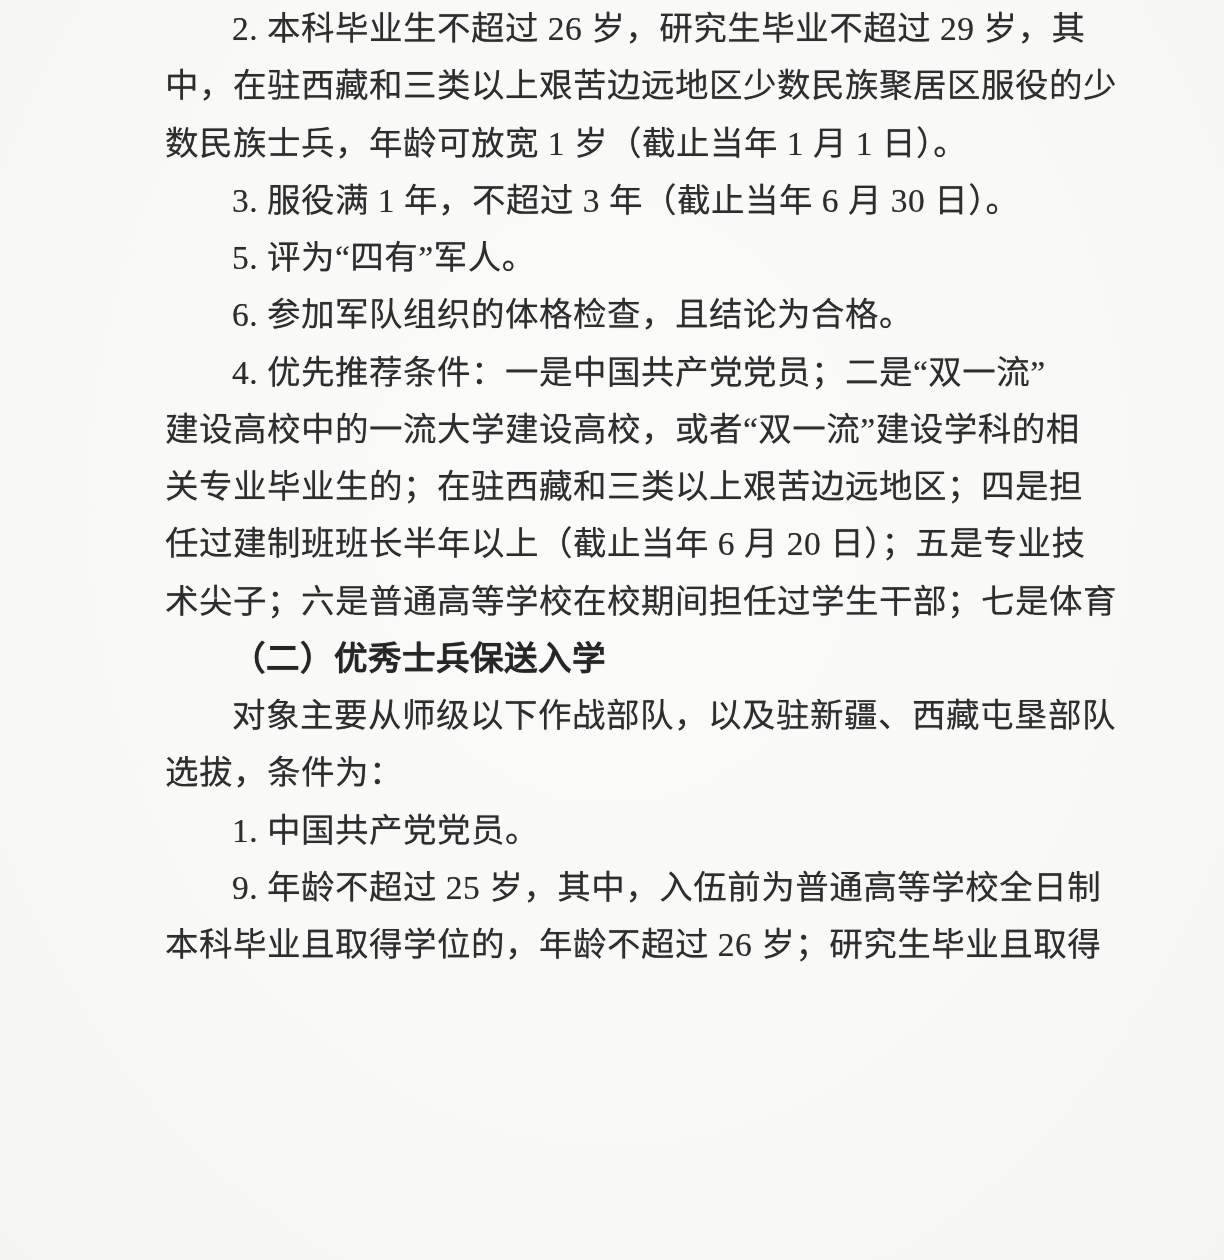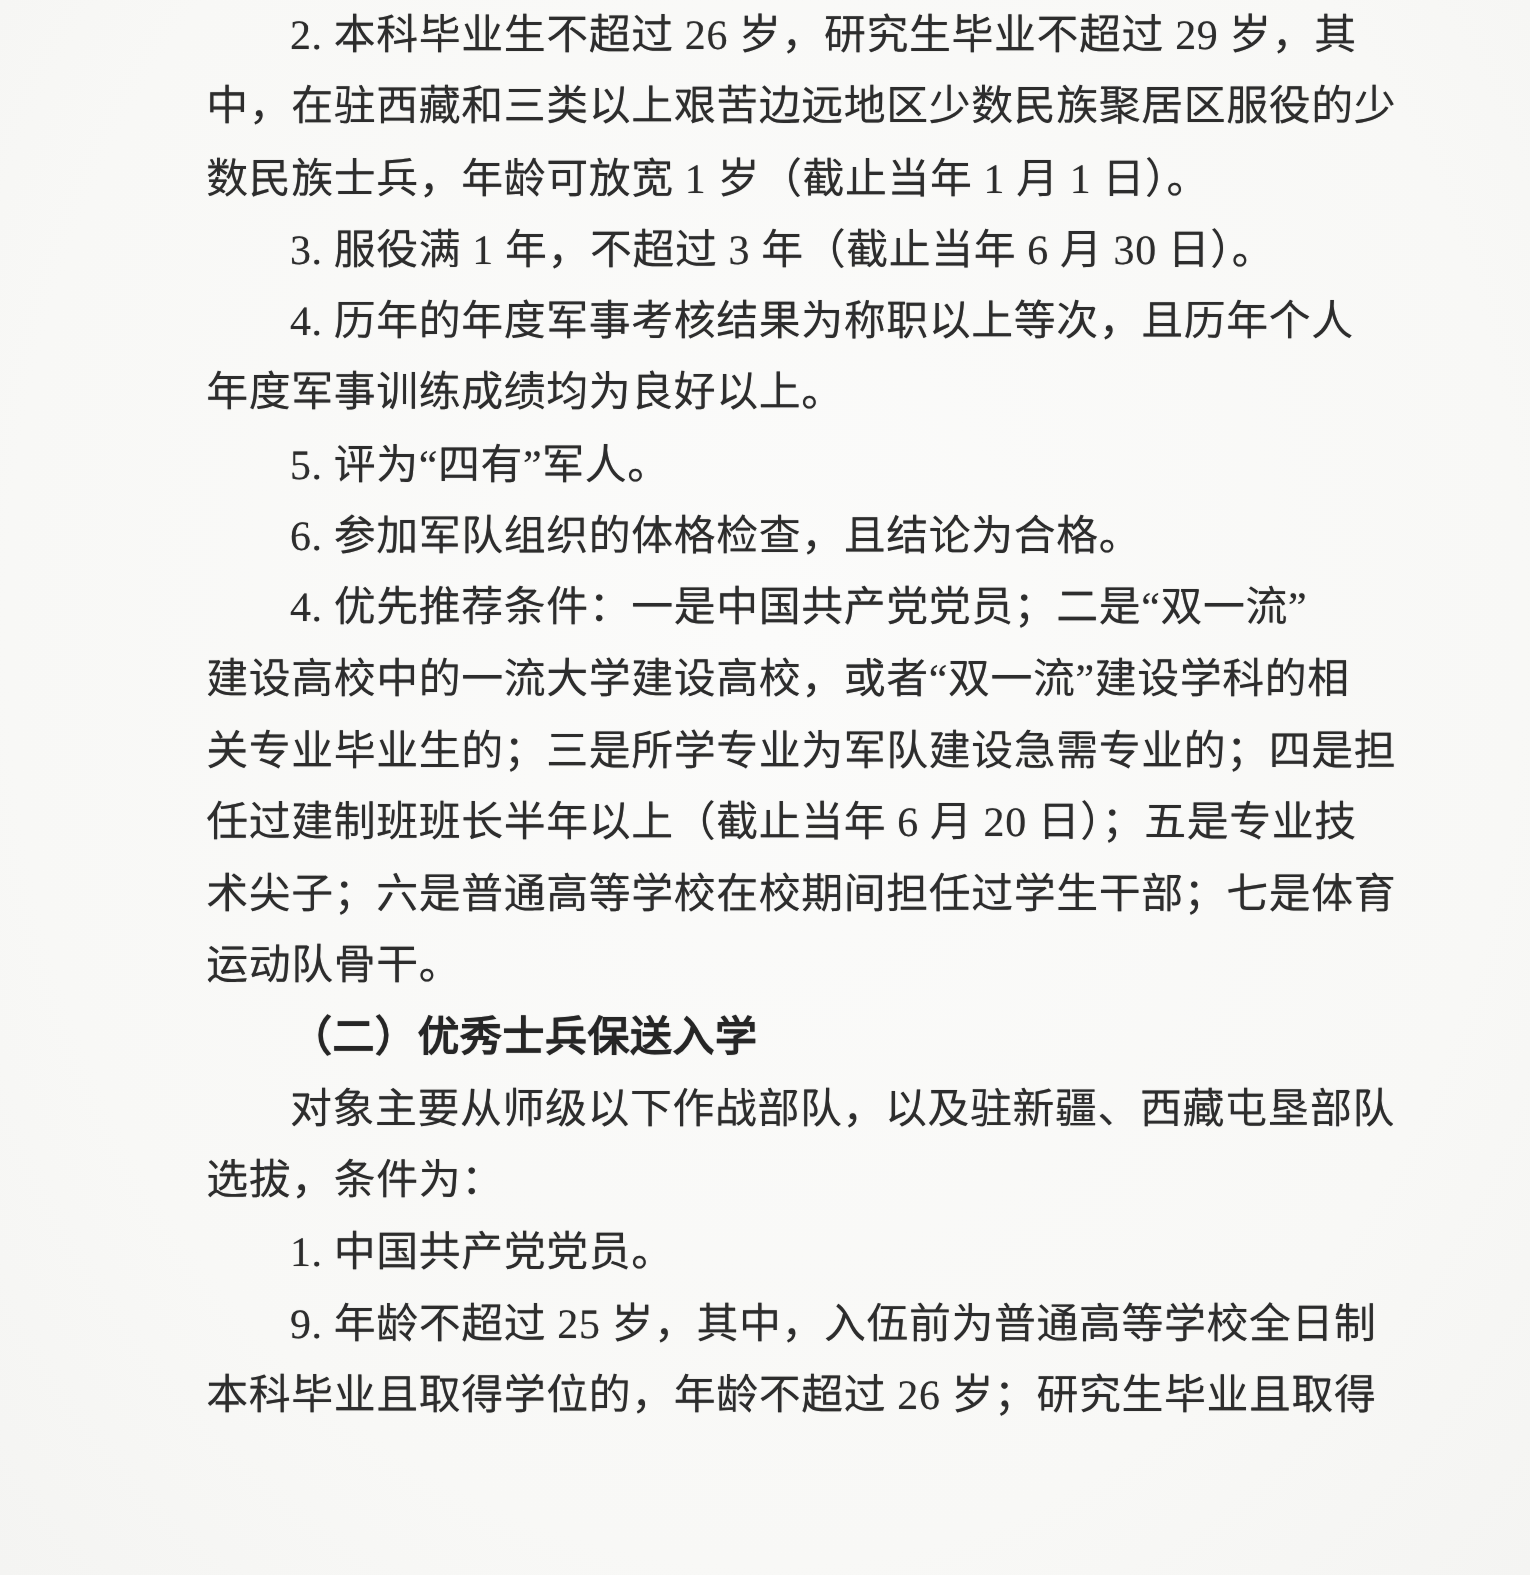--- a/index.html
+++ b/index.html
@@ -49,36 +49,31 @@
 <div class="scan-page" id="doc-root">
     <div class="para list-item">
       <div class="line indent">2. 本科毕业生不超过 26 岁，研究生毕业不超过 29 岁，其</div>
       <div class="line">中，在驻西藏和三类以上艰苦边远地区少数民族聚居区服役的少</div>
       <div class="line">数民族士兵，年龄可放宽 1 岁（截止当年 1 月 1 日）。</div>
     </div>
     <div class="para list-item">
       <div class="line indent">3. 服役满 1 年，不超过 3 年（截止当年 6 月 30 日）。</div>
     </div>
     <div class="para list-item">
-      <div class="line indent">4. 历年的年度军事考核结果为称职以上等次，且历年个人</div>
-      <div class="line">年度军事训练成绩均为良好以上。</div>
-    </div>
-    <div class="para list-item">
       <div class="line indent">5. 评为“四有”军人。</div>
     </div>
     <div class="para list-item">
       <div class="line indent">6. 参加军队组织的体格检查，且结论为合格。</div>
     </div>
     <div class="para list-item">
       <div class="line indent">4. 优先推荐条件：一是中国共产党党员；二是“双一流”</div>
       <div class="line">建设高校中的一流大学建设高校，或者“双一流”建设学科的相</div>
-      <div class="line">关专业毕业生的；三是所学专业为军队建设急需专业的；四是担</div>
+      <div class="line">关专业毕业生的；在驻西藏和三类以上艰苦边远地区；四是担</div>
       <div class="line">任过建制班班长半年以上（截止当年 6 月 20 日）；五是专业技</div>
       <div class="line">术尖子；六是普通高等学校在校期间担任过学生干部；七是体育</div>
-      <div class="line">运动队骨干。</div>
     </div>
     <div class="para heading">
       <div class="line indent">（二）优秀士兵保送入学</div>
     </div>
     <div class="para body">
       <div class="line indent">对象主要从师级以下作战部队，以及驻新疆、西藏屯垦部队</div>
       <div class="line">选拔，条件为：</div>
     </div>
     <div class="para list-item">
       <div class="line indent">1. 中国共产党党员。</div>

